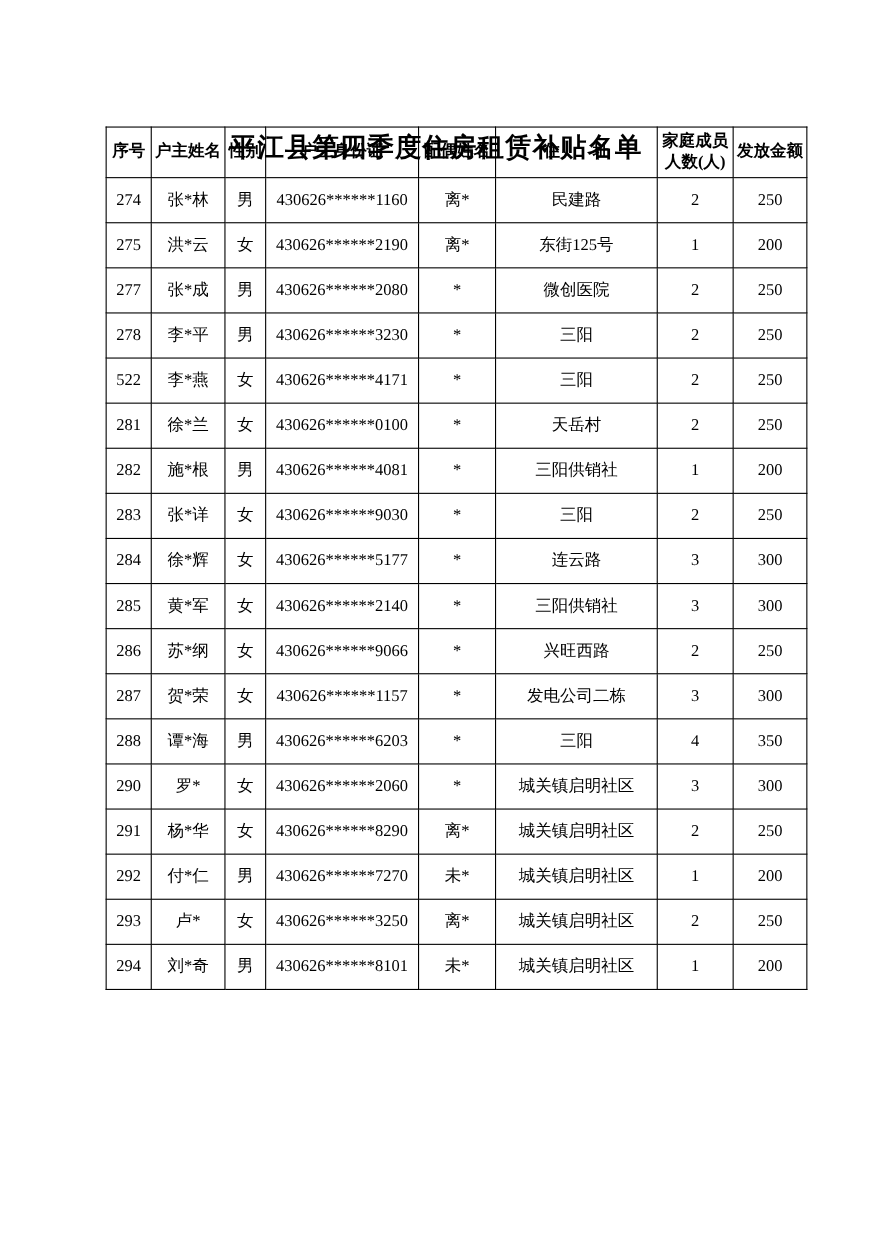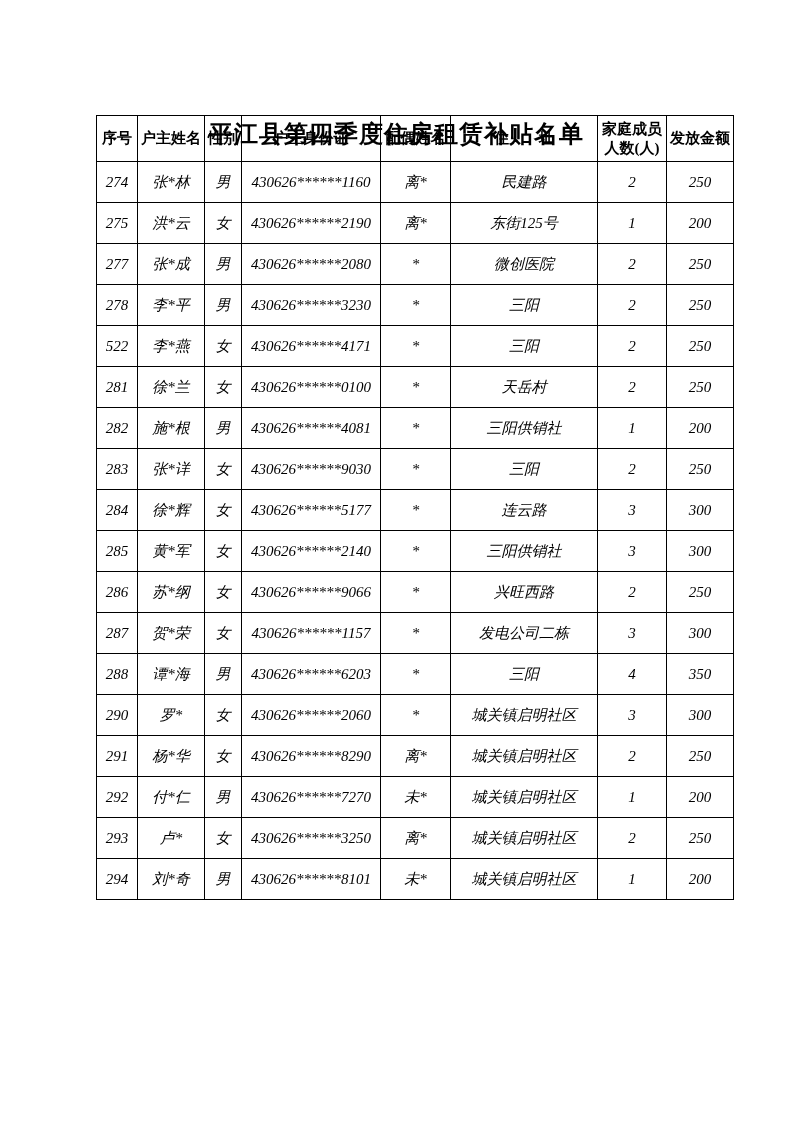--- a/index.html
+++ b/index.html
@@ -34,21 +34,21 @@
   }
   table.roster th, table.roster td {
     border: 1px solid #000000;
     text-align: center;
     vertical-align: middle;
     font-size: 15px;
     line-height: 1.25;
     overflow: hidden;
   }
   table.roster thead tr { height: 46px; }
-  table.roster tbody tr { height: 41px; font-style: italic; }
+  table.roster tbody tr { height: 41px; }
   table.roster th {
     font-weight: bold;
     white-space: pre-line; 
     padding: 2px 1px;
   }
   table.roster td { padding: 2px 2px; white-space: nowrap; }
   col.c-no      { width: 41px; }
   col.c-name    { width: 67px; }
   col.c-gender  { width: 37px; }
   col.c-id      { width: 139px; }

